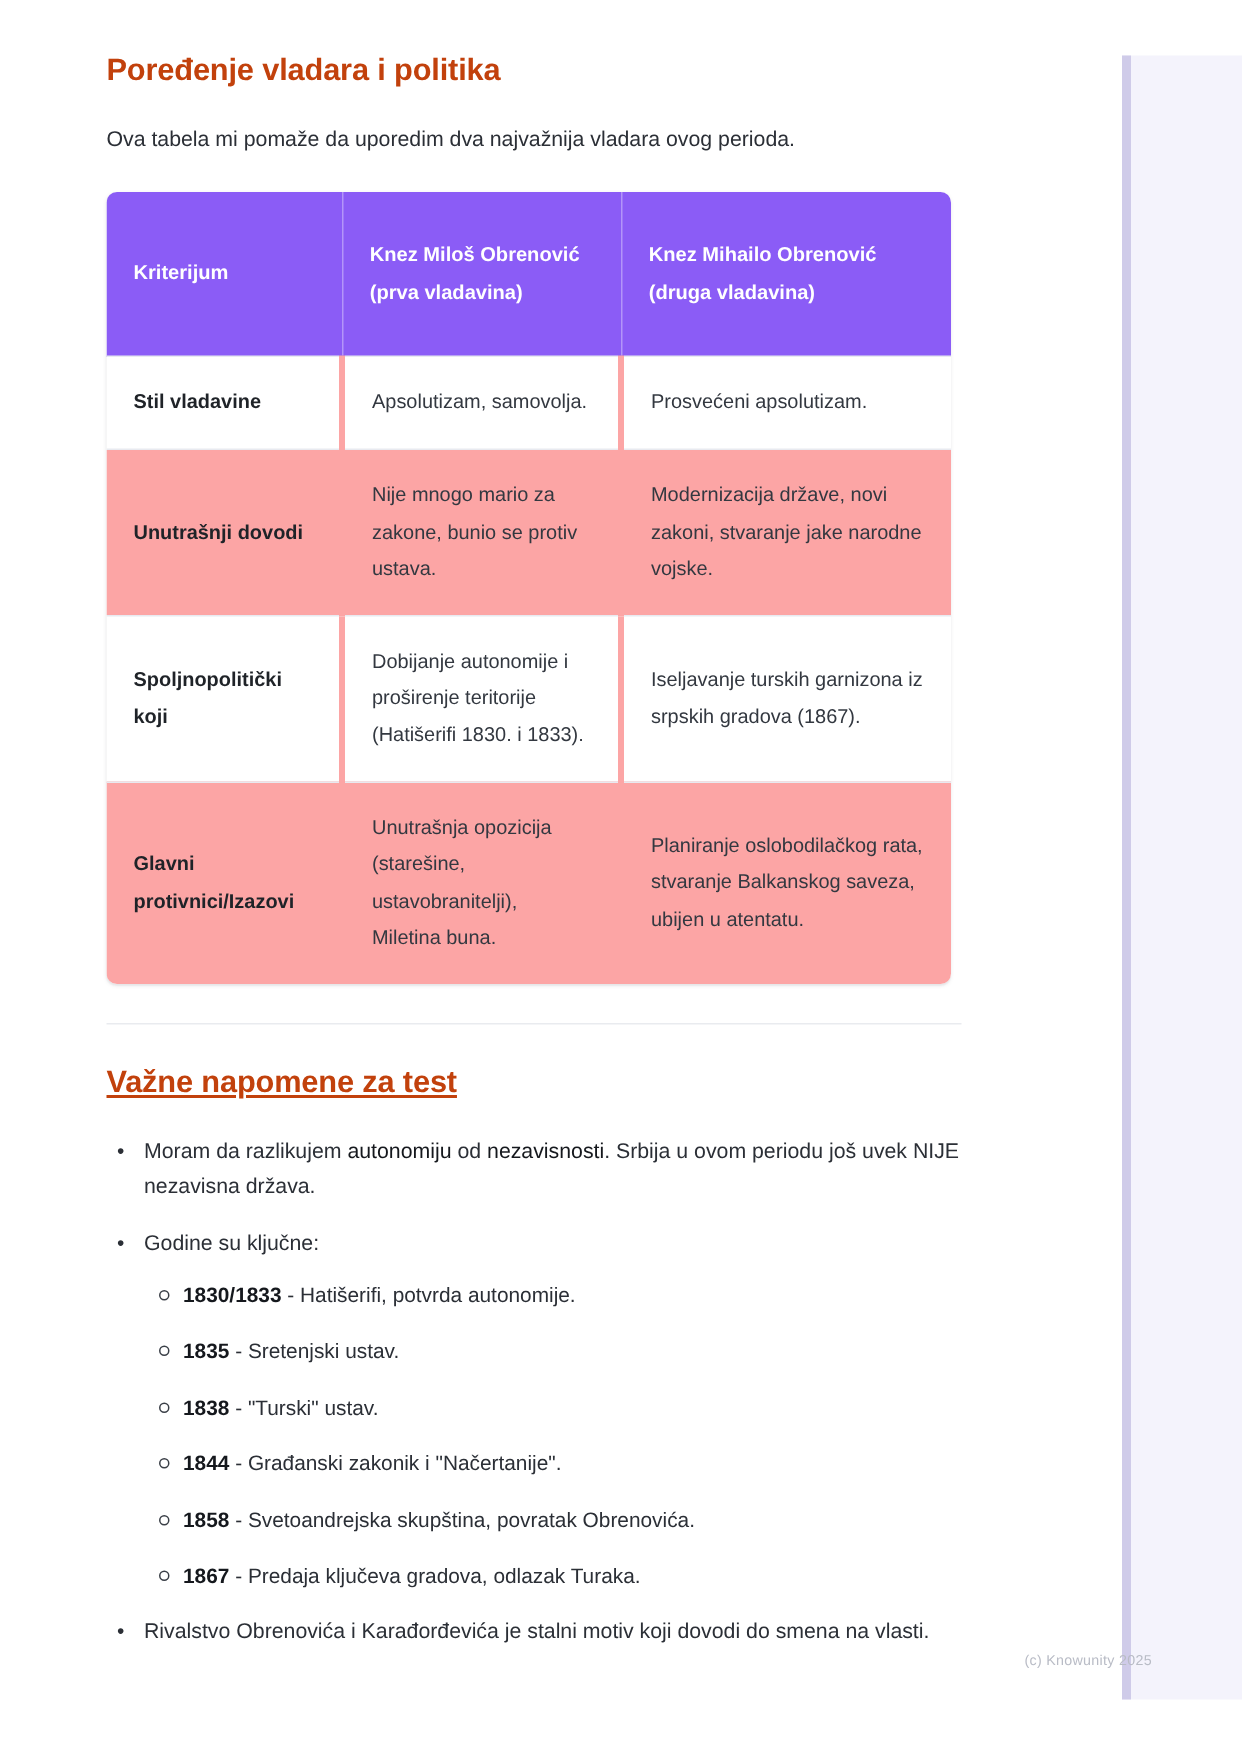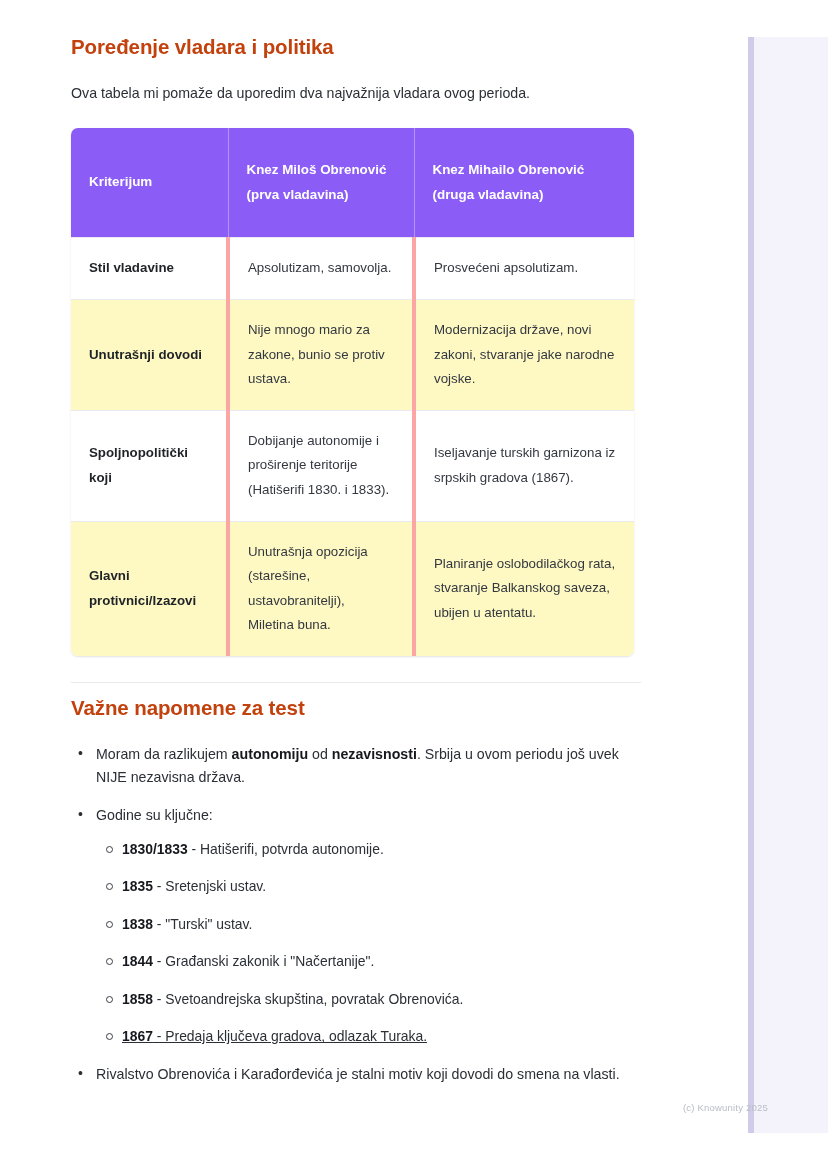--- a/index.html
+++ b/index.html
@@ -82,38 +82,39 @@
   table.cmp col.c1 { width: 157px; }
   table.cmp col.c2 { width: 186px; }
   table.cmp col.c3 { width: 220px; }
 
   table.cmp tbody td {
     border-top: 1px solid #e8eaf0;
     border-right: 4px solid #fca5a5;
     color: #333840;
   }
   table.cmp tbody td:last-child { border-right: none; }
-  table.cmp tbody tr.alt td { background: #fef9c3; }
+  table.cmp tbody tr.alt td { background: #fca5a5; }
   table.cmp tbody tr td:first-child {
     font-weight: bold;
     color: #1f2328;
     font-size: 13.3px;
   }
 
   
   hr.divider {
     border: none;
     border-top: 1px solid #e9ebef;
     margin: 26px 0 0 0;
     width: 570px;
   }
 
   h2.section-title.second {
-    margin-top: 12px;
+    margin-top: 26px;
     margin-bottom: 22px;
+    text-decoration: underline;
   }
 
   
   ul.notes {
     margin: 0;
     padding: 0 0 0 23px;
     list-style: none;
   }
   ul.notes > li {
     position: relative;
@@ -124,35 +125,35 @@
     padding-left: 2px;
   }
   ul.notes > li::before {
     content: "\2022";
     position: absolute;
     left: -16px;
     top: -1px;
     color: #2b2f36;
     font-size: 14px;
   }
-  ul.notes > li b { font-weight: bold; color: #15181d; }
+  ul.notes > li b { font-weight: normal; color: #15181d; }
 
   ul.sub {
     margin: 12px 0 0 0;
     padding: 0 0 0 26px;
     list-style: none;
   }
   ul.sub > li {
     position: relative;
     color: #2b2f36;
     font-size: 13.9px;
     line-height: 1.55;
     margin-bottom: 16px;
   }
-  ul.sub > li:last-child { margin-bottom: 4px; text-decoration: underline; }
+  ul.sub > li:last-child { margin-bottom: 4px; }
   ul.sub > li::before {
     content: "";
     position: absolute;
     left: -16px;
     top: 7px;
     width: 5px;
     height: 5px;
     border: 1.3px solid #3a3f47;
     border-radius: 50%;
     background: transparent;

